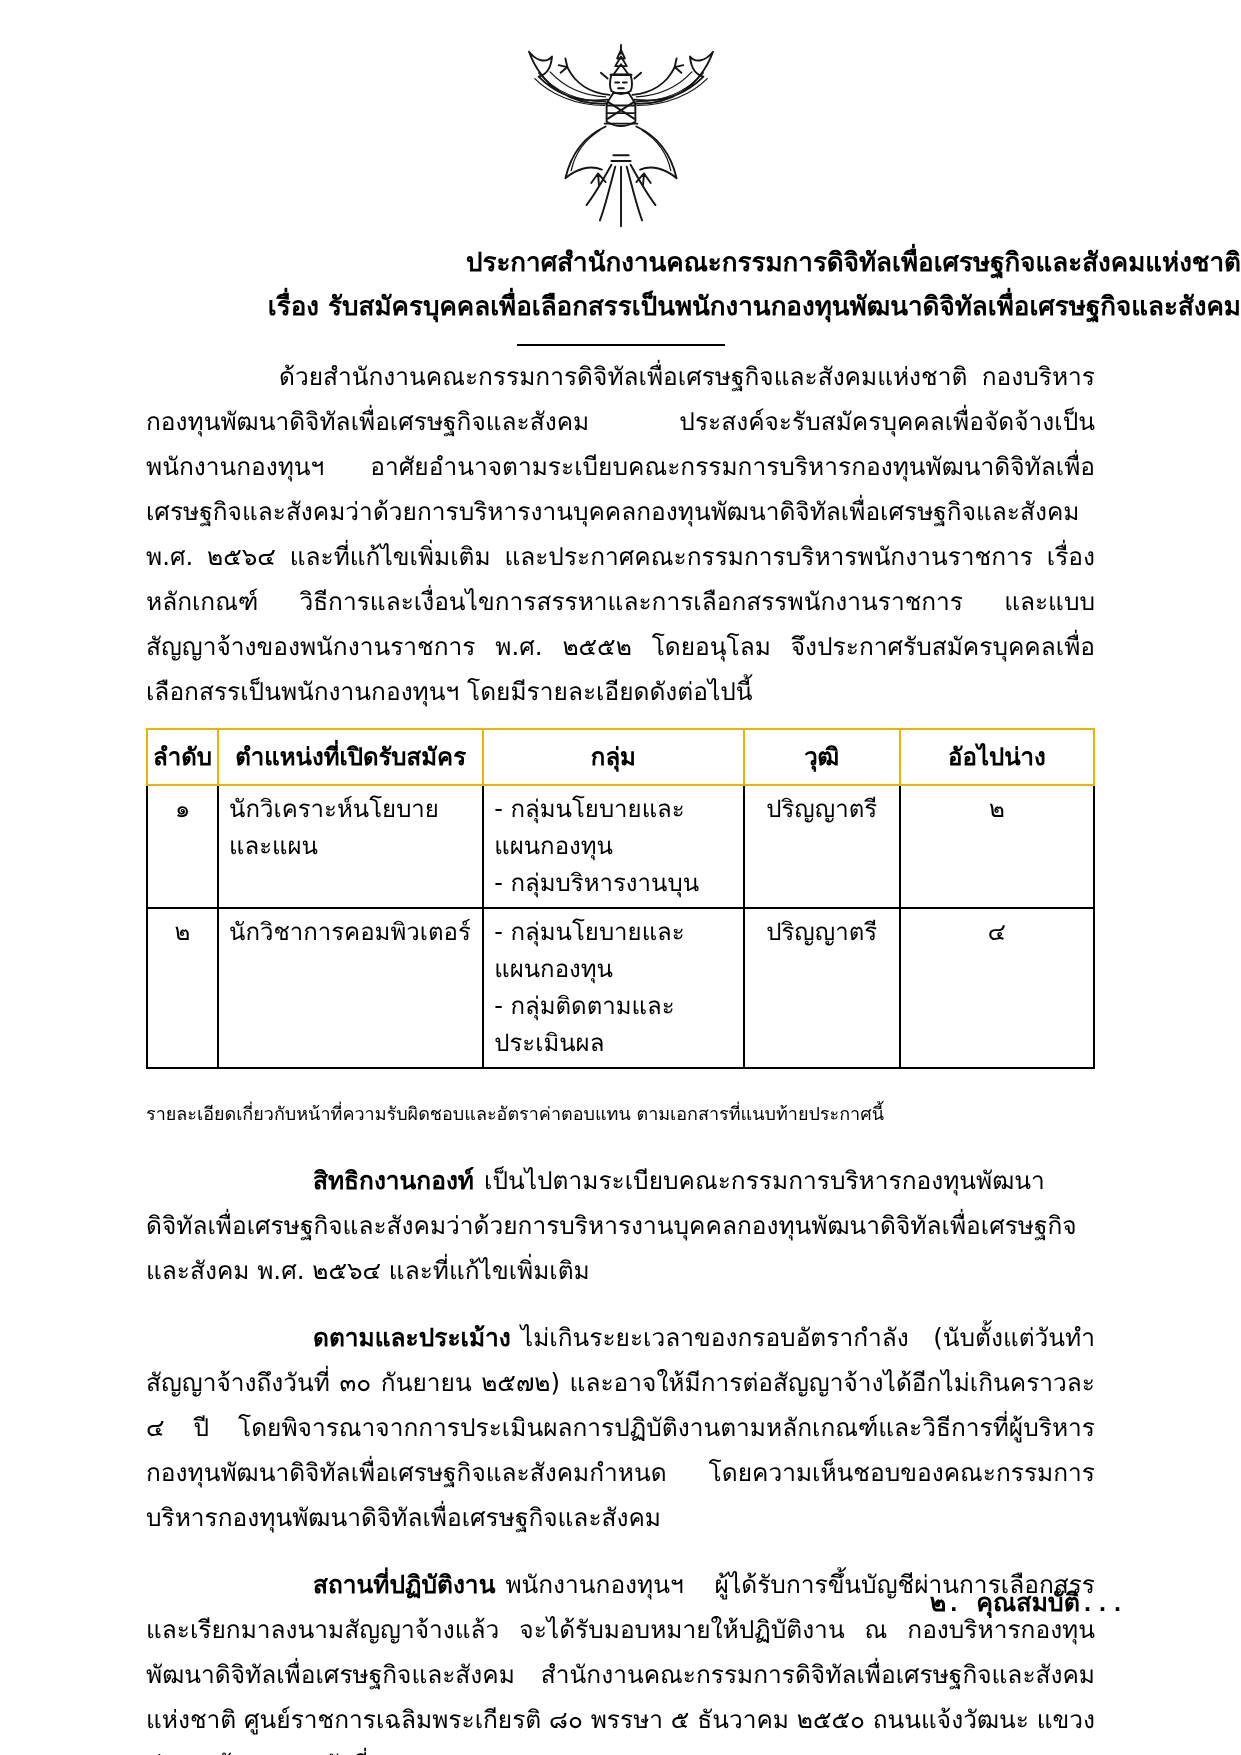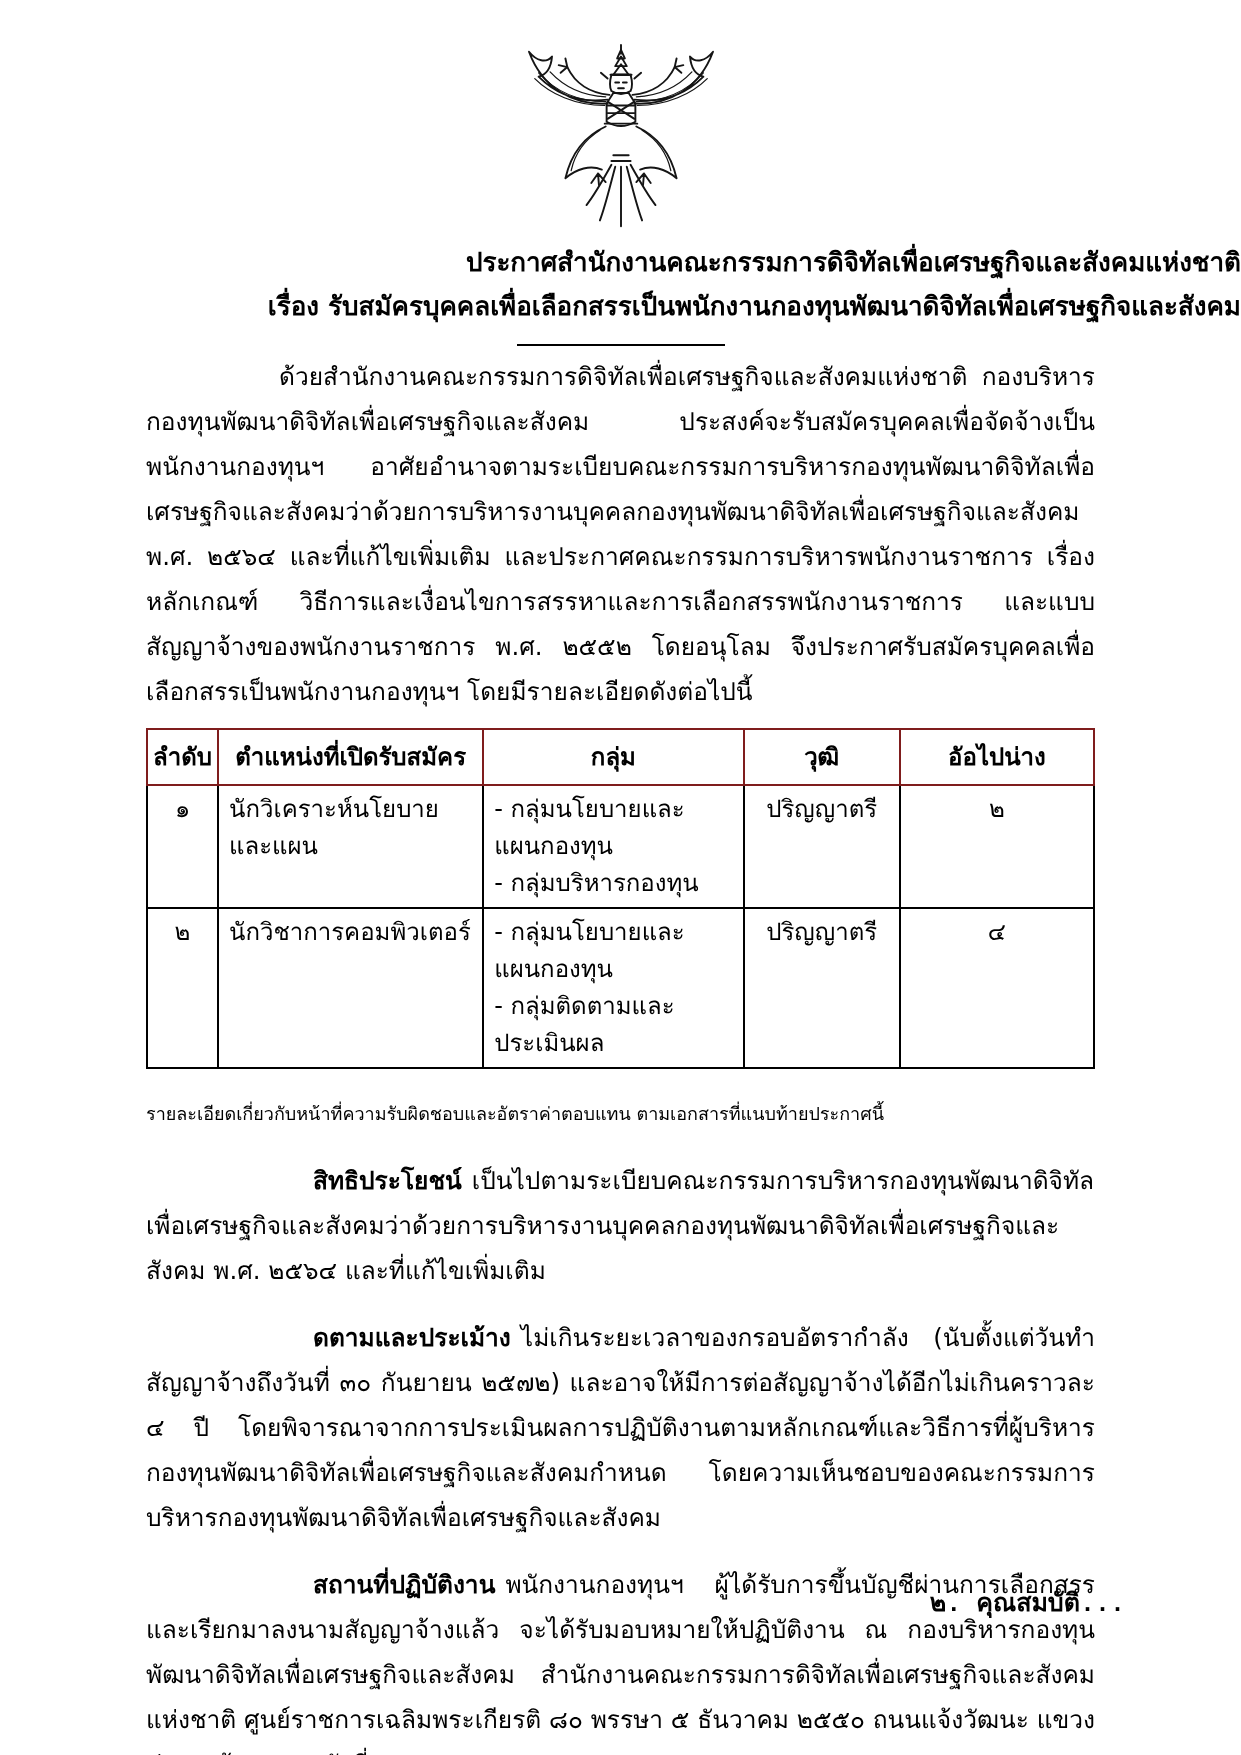--- a/index.html
+++ b/index.html
@@ -17,21 +17,21 @@
   .divider { width:208px; border-top:2.5px solid #000; margin:16px auto 8px; }
 
   .para { font-size:24.5px; line-height:45px; text-align:justify; margin:0; }
   .intro { text-indent:133px; margin-top:2px; }
   .lead-para { margin-top:22px; text-indent:167px; }
   .lead { font-weight:bold; margin-right:10px; }
 
   .sec-heading { text-align:center; font-weight:bold; font-size:25px; line-height:45px; margin:12px 0 0 0; }
 
   table.jobs { width:100%; border-collapse:collapse; margin-top:14px; font-size:24px; table-layout:fixed; }
-  table.jobs th { border:2px solid #7f1d1d; font-weight:bold; padding:9px 4px; line-height:36px; text-align:center; }
+  table.jobs th { border:2px solid #eab308; font-weight:bold; padding:9px 4px; line-height:36px; text-align:center; }
   table.jobs td { border:2px solid #000; padding:5px 10px; vertical-align:top; line-height:37px; }
   .col-no    { width:7.5%; }
   .col-pos   { width:28%; }
   .col-group { width:27.5%; }
   .col-qual  { width:16.5%; }
   .col-vac   { width:20.5%; }
   .cell-center { text-align:center; }
   .group-line { white-space:normal; }
 
   .note { margin-top:22px; font-size:18px; line-height:45px; margin-bottom:0; }
@@ -115,42 +115,42 @@
           <th>วุฒิ</th>
           <th>อัอไปน่าง</th>
         </tr>
       </thead>
       <tbody>
         <tr>
           <td class="cell-center">๑</td>
           <td>นักวิเคราะห์นโยบายและแผน</td>
           <td>
             <div class="group-line">- กลุ่มนโยบายและแผนกองทุน</div>
-            <div class="group-line">- กลุ่มบริหารกองทุน</div>
+            <div class="group-line">- กลุ่มบริหารงานบุน</div>
           </td>
           <td class="cell-center">ปริญญาตรี</td>
           <td class="cell-center">๒</td>
         </tr>
         <tr>
           <td class="cell-center">๒</td>
           <td>นักวิชาการคอมพิวเตอร์</td>
           <td>
             <div class="group-line">- กลุ่มนโยบายและแผนกองทุน</div>
             <div class="group-line">- กลุ่มติดตามและประเมินผล</div>
           </td>
           <td class="cell-center">ปริญญาตรี</td>
           <td class="cell-center">๔</td>
         </tr>
       </tbody>
     </table>
 
     <p class="note">รายละเอียดเกี่ยวกับหน้าที่ความรับผิดชอบและอัตราค่าตอบแทน ตามเอกสารที่แนบท้ายประกาศนี้</p>
 
     <p class="para lead-para">
-      <strong class="lead">สิทธิประโยชน์</strong><span>เป็นไปตามระเบียบคณะกรรมการบริหารกองทุนพัฒนาดิจิทัลเพื่อเศรษฐกิจและสังคมว่าด้วยการบริหารงานบุคคลกองทุนพัฒนาดิจิทัลเพื่อเศรษฐกิจและสังคม พ.ศ. ๒๕๖๔ และที่แก้ไขเพิ่มเติม</span>
+      <strong class="lead">สิทธิกงานกองท์</strong><span>เป็นไปตามระเบียบคณะกรรมการบริหารกองทุนพัฒนาดิจิทัลเพื่อเศรษฐกิจและสังคมว่าด้วยการบริหารงานบุคคลกองทุนพัฒนาดิจิทัลเพื่อเศรษฐกิจและสังคม พ.ศ. ๒๕๖๔ และที่แก้ไขเพิ่มเติม</span>
     </p>
 
     <p class="para lead-para">
       <strong class="lead">ดตามและประเม้าง</strong><span>ไม่เกินระยะเวลาของกรอบอัตรากำลัง (นับตั้งแต่วันทำสัญญาจ้างถึงวันที่ ๓๐ กันยายน ๒๕๗๒) และอาจให้มีการต่อสัญญาจ้างได้อีกไม่เกินคราวละ ๔ ปี โดยพิจารณาจากการประเมินผลการปฏิบัติงานตามหลักเกณฑ์และวิธีการที่ผู้บริหารกองทุนพัฒนาดิจิทัลเพื่อเศรษฐกิจและสังคมกำหนด โดยความเห็นชอบของคณะกรรมการบริหารกองทุนพัฒนาดิจิทัลเพื่อเศรษฐกิจและสังคม</span>
     </p>
 
     <p class="para lead-para">
       <strong class="lead">สถานที่ปฏิบัติงาน</strong><span>พนักงานกองทุนฯ ผู้ได้รับการขึ้นบัญชีผ่านการเลือกสรรและเรียกมาลงนามสัญญาจ้างแล้ว จะได้รับมอบหมายให้ปฏิบัติงาน ณ กองบริหารกองทุนพัฒนาดิจิทัลเพื่อเศรษฐกิจและสังคม สำนักงานคณะกรรมการดิจิทัลเพื่อเศรษฐกิจและสังคมแห่งชาติ ศูนย์ราชการเฉลิมพระเกียรติ ๘๐ พรรษา ๕ ธันวาคม ๒๕๕๐ ถนนแจ้งวัฒนะ แขวงทุ่งสองห้อง เขตหลักสี่ กรุงเทพฯ</span>
     </p>
 

